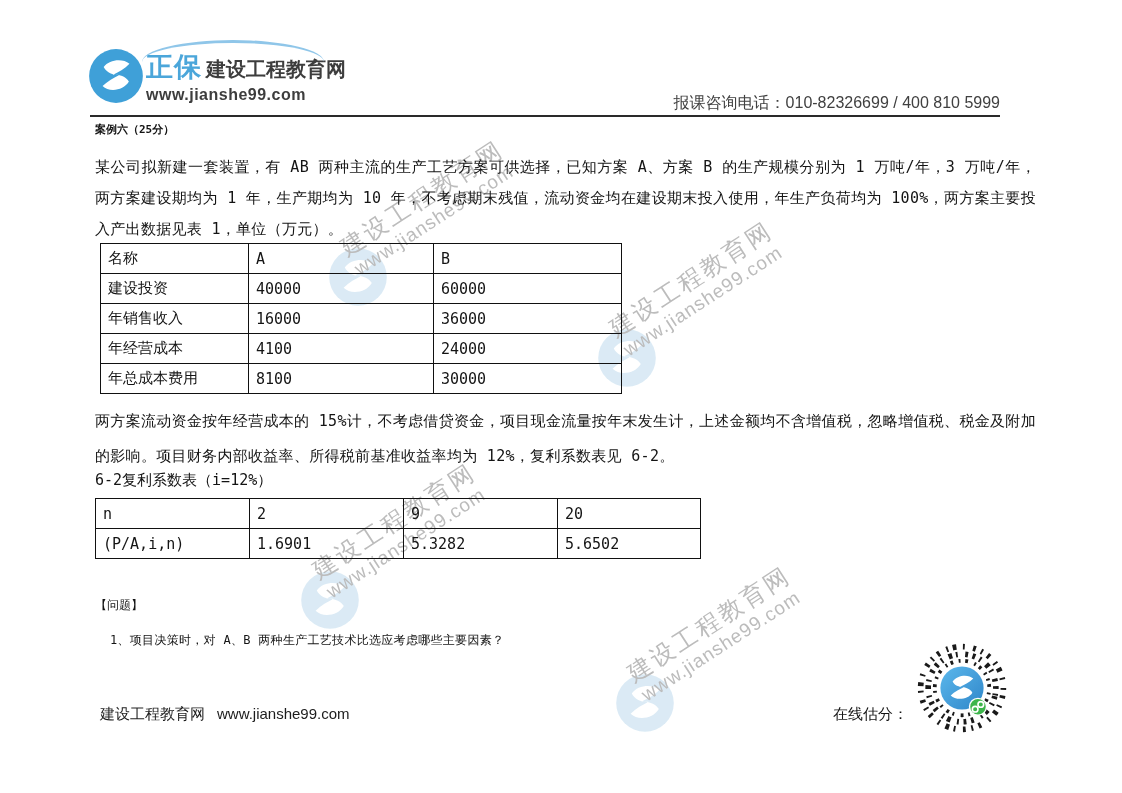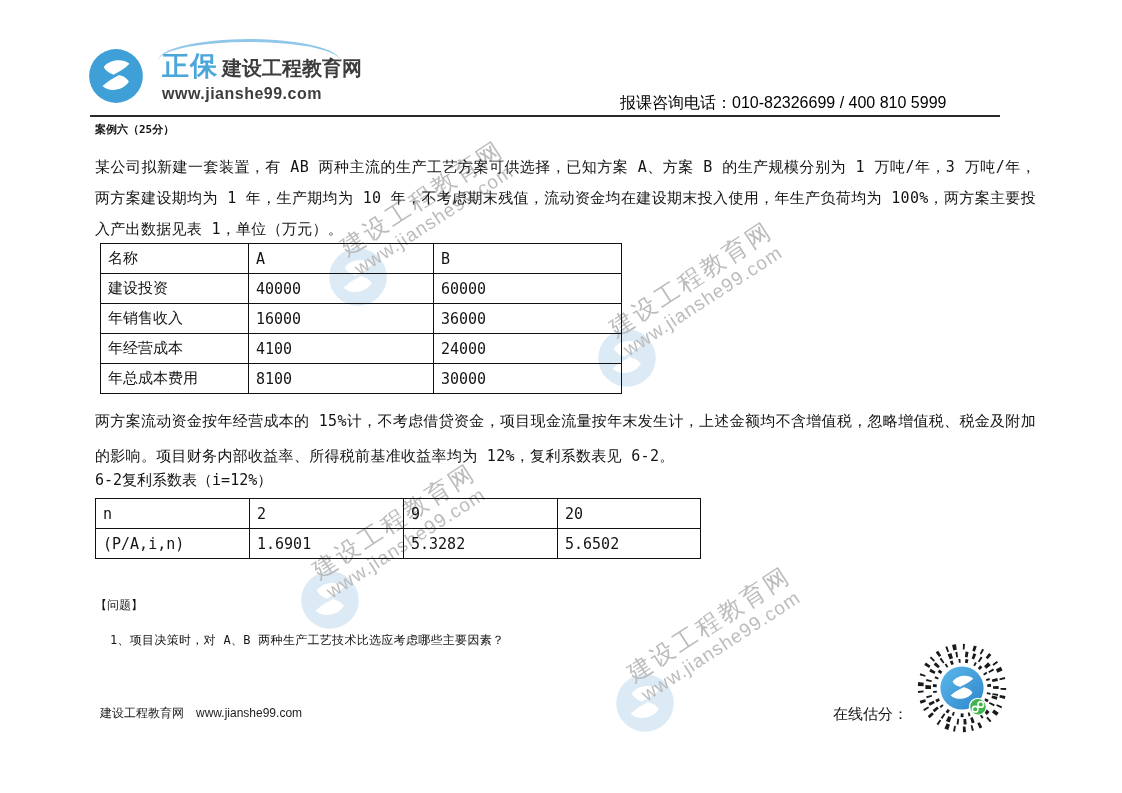--- a/index.html
+++ b/index.html
@@ -5,31 +5,31 @@
   * { box-sizing: border-box; }
   html,body { margin:0; padding:0; background:#e8e8e8; }
   .page {
     position:relative; width:1122px; height:793px; background:#ffffff;
     overflow:hidden; font-family:"DejaVu Sans Mono","Liberation Sans",sans-serif;
     color:#141414;
   }
   .layer-content { position:relative; z-index:2; }
 
   
-  .brand { position:absolute; left:88px; top:48px; display:flex; gap:18px; }
+  .brand { position:absolute; left:88px; top:48px; display:flex; align-items:center; gap:2px; }
   .brand-logo { width:56px; height:56px; }
   .brand-text { position:relative; font-family:"Liberation Sans",sans-serif; }
   .brand-arc { position:absolute; left:-4px; top:-9px; width:182px; height:22px;
     border-top:3px solid #8fc6e9; border-radius:50%/100% 100% 0 0; }
   .brand-row1 { display:flex; align-items:baseline; gap:4px; white-space:nowrap; }
   .brand-prefix { color:#4ba6da; font-size:27px; font-weight:bold; letter-spacing:1px; }
   .brand-name { color:#3d3d3d; font-size:20px; font-weight:bold; }
   .brand-url { color:#3d3d3d; font-size:16px; font-weight:bold; margin-top:1px; letter-spacing:0.5px; }
-  .phone { position:absolute; left:620px; top:93px; width:380px; text-align:left;
-    font-size:16px; color:#000000; font-family:"Liberation Sans",sans-serif; white-space:nowrap; }
+  .phone { position:absolute; left:620px; top:93px; width:380px; text-align:right;
+    font-size:16px; color:#404040; font-family:"Liberation Sans",sans-serif; white-space:nowrap; }
   .header-rule { position:absolute; left:90px; top:115px; width:910px; height:0;
     border-top:2px solid #2a2a2a; }
 
   
   .doc-title { position:absolute; left:95px; top:122px; font-size:11px; font-weight:bold; }
   .para { position:absolute; left:95px; width:941px; font-size:15px; line-height:31px;
     text-align:justify; letter-spacing:0.3px; }
   .para1 { top:152px; }
   .para2 { top:404px; line-height:35px; }
 
@@ -40,21 +40,21 @@
   .table1 .c0 { width:148px; } .table1 .c1 { width:185px; } .table1 .c2 { width:188px; }
   .t2caption { position:absolute; left:95px; top:471px; font-size:15px; }
   .table2 { left:95px; top:498px; }
   .table2 .c0 { width:154px; } .table2 .c1 { width:154px; }
   .table2 .c2 { width:154px; } .table2 .c3 { width:143px; }
 
   .q-header { position:absolute; left:95px; top:597px; font-size:12px; }
   .q-line  { position:absolute; left:110px; top:632px; font-size:12px; letter-spacing:0.3px; }
 
   
-  .footer-left { position:absolute; left:100px; top:705px; font-size:12px;
+  .footer-left { position:absolute; left:100px; top:705px; font-size:15px;
     font-family:"Liberation Sans",sans-serif; color:#1c1c1c; }
   .footer-left .url { margin-left:12px; }
   .score-label { position:absolute; left:833px; top:705px; font-size:15px; }
   .qr-wrap { position:absolute; left:915px; top:641px; width:94px; height:94px; }
 
   
   .wm { position:absolute; z-index:1; width:60px; height:60px; pointer-events:none; }
   .wm-logo { width:60px; height:60px; opacity:0.75; }
   .wm-text { position:absolute; left:34px; bottom:28px; transform:rotate(-33deg);
     transform-origin:left bottom; white-space:nowrap; color:#bcbcbc; line-height:1.12;

